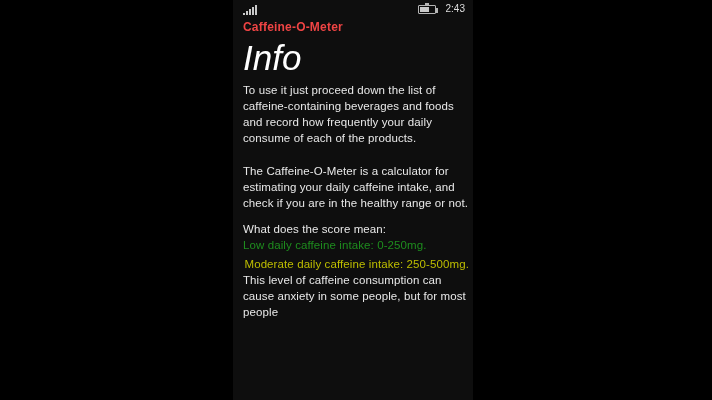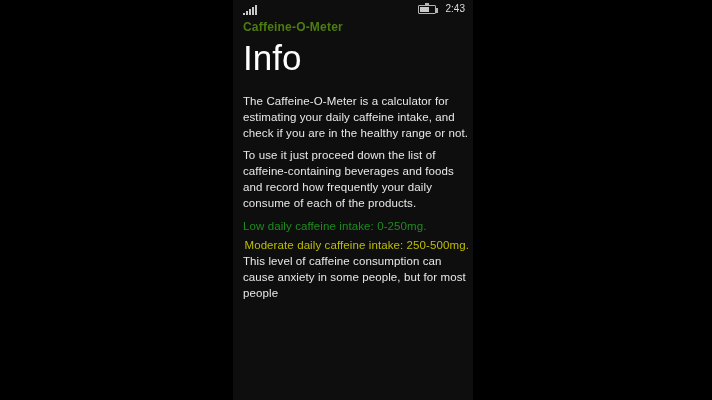--- a/index.html
+++ b/index.html
@@ -26,33 +26,33 @@
   .signal i:nth-child(5){height:10px;}
   .sb-right { margin-left:auto; display:flex; align-items:center; gap:10px; }
   .battery { position:relative; width:18px; height:9px; border:1px solid #b5b5b5; border-radius:1px; margin-top:1px; }
   .battery .fill { position:absolute; left:1px; top:1px; bottom:1px; width:9px; background:#c9c9c9; }
   .battery .plug { position:absolute; left:6px; top:-3px; width:4px; height:3px; background:#b5b5b5; }
   .battery::after { content:""; position:absolute; right:-3px; top:2px; width:2px; height:5px; background:#b5b5b5; }
   .sb-time { font-size:10px; color:#dedede; line-height:11px; }
 
   
   .content { padding:0 4px 0 10px; }
-  .app-title { margin-top:4px; font-size:12px; font-weight:700; color:#4d7c0f; letter-spacing:.2px; line-height:14px; }
-  h1.page-title { margin-top:6px; font-size:35px; line-height:36px; font-weight:200; color:#ffffff; letter-spacing:0; }
+  .app-title { margin-top:4px; font-size:12px; font-weight:700; color:#ef4444; letter-spacing:.2px; line-height:14px; }
+  h1.page-title { margin-top:6px; font-size:35px; line-height:36px; font-weight:200; color:#ffffff; letter-spacing:0;font-style:italic; }
 
   p.body, .q {
     font-size:11.5px; line-height:16px; color:#e8e8e8;
     max-width:229px; letter-spacing:.1px;
   }
   .p1 { margin-top:17px; }
   .p2 { margin-top:6px; }
   .q  { margin-top:10px; }
 
   .level { max-width:229px; }
-  .level-1 { margin-top:7px; }
+  .level-1 { }
   .level-2 { margin-top:3px; }
   .level-heading { font-size:11.5px; line-height:16px; font-weight:400; letter-spacing:.1px; }
 </style>
 </head>
 <body>
 
 <div class="stage">
   <div class="screen">
 
     <div class="statusbar">
@@ -69,22 +69,23 @@
             <span class="fill"></span>
         </span>
         <span class="sb-time">2:43</span>
       </span>
     </div>
 
     <div class="content">
       <div class="app-title">Caffeine-O-Meter</div>
       <h1 class="page-title">Info</h1>
 
+      <p class="body p2">To use it just proceed down the list of caffeine-containing beverages and foods and record how frequently your daily consume of each of the products.</p>
       <p class="body p1">The Caffeine-O-Meter is a calculator for estimating your daily caffeine intake, and check if you are in the healthy range or not.</p>
-      <p class="body p2">To use it just proceed down the list of caffeine-containing beverages and foods and record how frequently your daily consume of each of the products.</p>
+      <p class="body q">What does the score mean:</p>
 
       <div class="level level-1">
         <div class="level-heading" style="color: rgb(30, 140, 30);">Low daily caffeine intake: 0-250mg.</div>
       </div>
 
       <div class="level level-2">
         <div class="level-heading" style="color: rgb(190, 190, 0); text-align: right;">Moderate daily caffeine intake: 250-500mg.</div>
         <p class="body">This level of caffeine consumption can cause anxiety in some people, but for most people</p>
       </div>
     </div>

